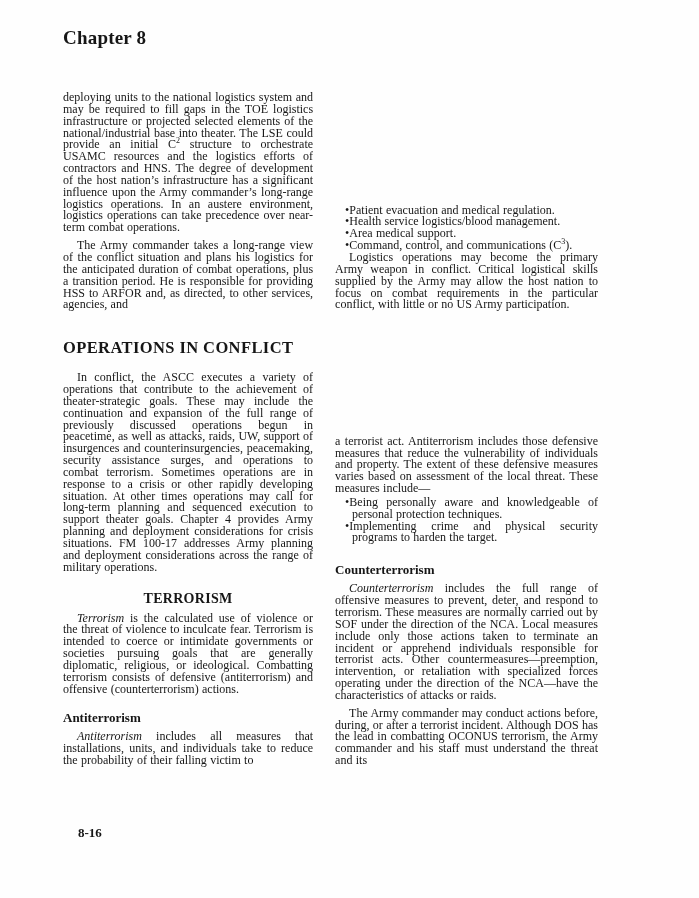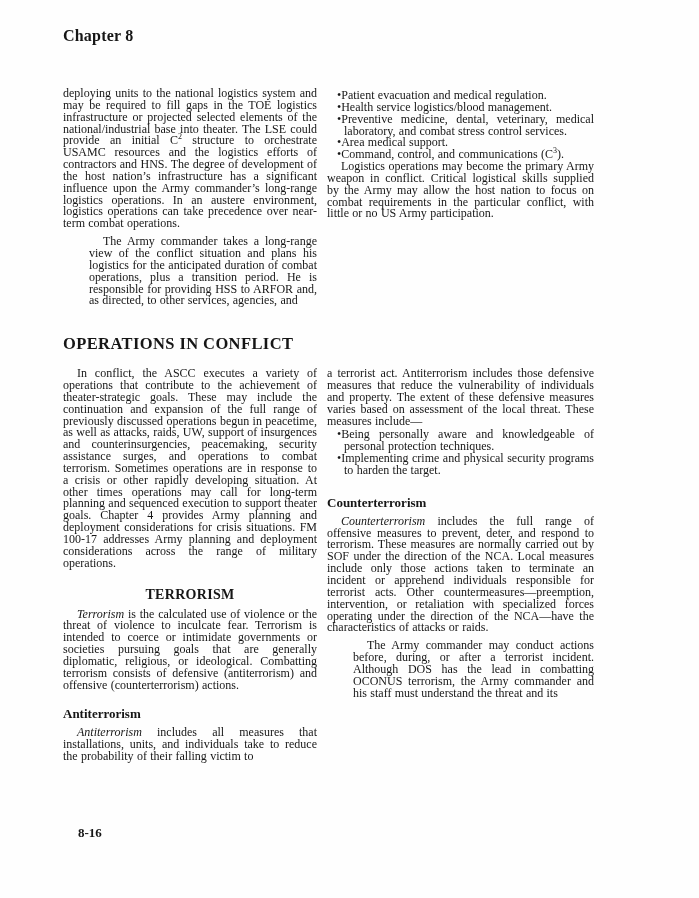--- a/index.html
+++ b/index.html
@@ -18,42 +18,42 @@
     box-sizing: border-box;
   }
   .content {
     position: absolute;
     left: 63px;
     top: 27px;
     width: 535px;
   }
   .chapter-header {
     font-weight: bold;
-    font-size: 16px;
+    font-size: 19px;
     letter-spacing: 0.2px;
   }
   .body-block {
     margin-top: 43px;
   }
   .two-col {
     display: flex;
-    gap: 10px;
-    align-items: flex-start;
+    gap: 22px;
+    align-items: flex-end;
   }
   .col-left  { width: 254px; }
   .col-right { width: 267px; }
   .col p, .col div.bullet {
     font-size: 12px;
     line-height: 11.85px;
     text-align: justify;
     margin: 0;
     word-spacing: 0.3px;
   }
   p.indent { text-indent: 14px; }
-  p.para-gap { margin-top: 6px; margin-left: 26px; }
+  p.para-gap { margin-top: 6px; }
   .bullet {
     padding-left: 17px;
     text-indent: -7px;
     margin-top: 7px;
   }
   .bullet-list { margin-top: 2px; }
   .after-bullets { margin-top: 10px; }
   sup {
     font-size: 8px;
     line-height: 0;
@@ -99,21 +99,20 @@
 
       <section class="two-col">
         <div class="col col-left">
           <p><span>deploying units to the national logistics system and may be required to fill gaps in the TOE logistics infrastructure or projected selected elements of the national/industrial base into theater. The LSE could provide an initial C</span><sup>2</sup><span> structure to orchestrate USAMC resources and the logistics efforts of contractors and HNS. The degree of development of the host nation’s infrastructure has a significant influence upon the Army commander’s long-range logistics operations. In an austere environment, logistics operations can take precedence over near-term combat operations.</span></p>
           <p class="indent para-gap">The Army commander takes a long-range view of the conflict situation and plans his logistics for the anticipated duration of combat operations, plus a transition period. He is responsible for providing HSS to ARFOR and, as directed, to other services, agencies, and</p>
         </div>
         <div class="col col-right">
           <div class="bullet-list">
             <div class="bullet"><span>•</span><span>Patient evacuation and medical regulation.</span></div>
             <div class="bullet"><span>•</span><span>Health service logistics/blood management.</span></div>
-            <div class="bullet"><span>•</span><span>Preventive medicine, dental, veterinary, medical laboratory, and combat stress control services.</span></div>
             <div class="bullet"><span>•</span><span>Area medical support.</span></div>
             <div class="bullet"><span>•</span><span>Command, control, and communications (C</span><sup>3</sup><span>).</span></div>
           </div>
           <p class="indent after-bullets">Logistics operations may become the primary Army weapon in conflict. Critical logistical skills supplied by the Army may allow the host nation to focus on combat requirements in the particular conflict, with little or no US Army participation.</p>
         </div>
       </section>
 
       <div class="main-heading">OPERATIONS IN CONFLICT</div>
 
       <section class="two-col">

